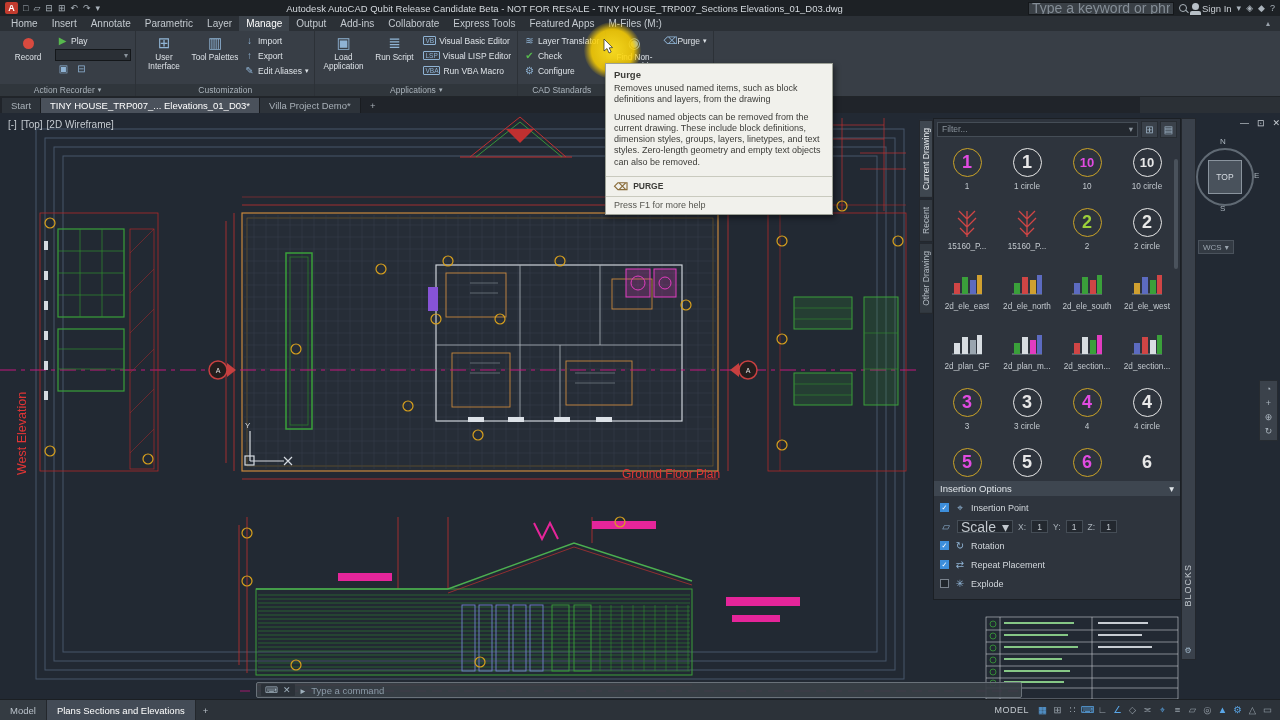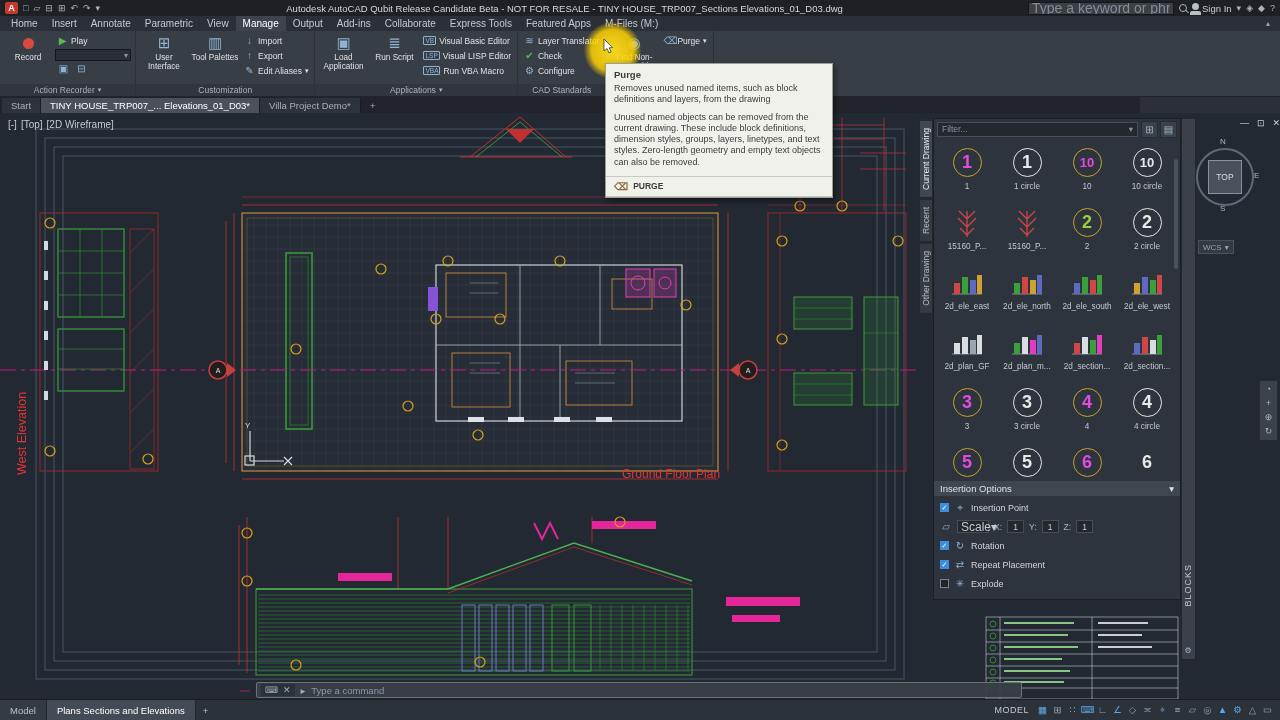--- a/index.html
+++ b/index.html
@@ -101,22 +101,22 @@
   .bthumb{height:36px;display:flex;align-items:center;justify-content:center;}
   .bnum{font-weight:bold;line-height:1;}
   .bring{width:27px;height:27px;border-radius:50%;display:flex;align-items:center;justify-content:center;border:1.5px solid transparent;}
   .blbl{font-size:8.2px;color:#c3c9cf;margin-top:2px;max-width:58px;overflow:hidden;white-space:nowrap;}
   .ins-body{padding:4px 6px 8px;display:flex;flex-direction:column;gap:4px;font-size:9px;color:#d2d7dc;}
   .irow{display:flex;align-items:center;gap:5px;height:15px;}
   .cbx{width:9px;height:9px;border:1px solid #7a828c;background:#21262c;display:flex;align-items:center;
        justify-content:center;font-size:7px;color:#fff;box-sizing:border-box;flex:none;}
   .cbx.on{background:#3d8edb;border-color:#3d8edb;}
   .iicon{width:12px;text-align:center;color:#8fb3d4;font-size:10px;flex:none;}
-  .iselect{width:32px;height:13px;background:#23282f;border:1px solid #454d56;display:flex;align-items:center;
-           justify-content:space-between;padding:0 3px;font-size:12px;color:#c3c9cf;box-sizing:border-box;}
+  .iselect{width:56px;height:13px;background:#23282f;border:1px solid #454d56;display:flex;align-items:center;
+           justify-content:space-between;padding:0 3px;font-size:14px;color:#c3c9cf;box-sizing:border-box;}
   .ifield{width:17px;height:13px;background:#23282f;border:1px solid #454d56;text-align:center;line-height:13px;
           font-size:8.5px;color:#c3c9cf;box-sizing:border-box;}
   .iflabel{font-size:8.5px;color:#aab3bb;}
   .vsb{position:absolute;right:2px;top:40px;width:4px;height:110px;background:#4a525c;border-radius:2px;}
   .pal-title{width:13px;height:540px;background:#3a414b;border:1px solid #23272d;position:relative;flex:none;}
   .vtext{position:absolute;left:1px;bottom:52px;writing-mode:vertical-rl;transform:rotate(180deg);
          font-size:9px;color:#c3c9cf;letter-spacing:1px;}
   .pal-gear{position:absolute;bottom:4px;left:2.5px;color:#9fb6c9;font-size:8px;}
 
   
@@ -185,21 +185,21 @@
       </span>
   </span>
 </div>
 
 <div id="ribbon-tabs" class="abs">
   <span id="rtabs" style="display:flex;">
       <span class="rtab">Home</span>
       <span class="rtab">Insert</span>
       <span class="rtab">Annotate</span>
       <span class="rtab">Parametric</span>
-      <span class="rtab">View</span>
+      <span class="rtab">Layer</span>
       <span class="rtab active">Manage</span>
       <span class="rtab">Output</span>
       <span class="rtab">Add-ins</span>
       <span class="rtab">Collaborate</span>
       <span class="rtab">Express Tools</span>
       <span class="rtab">Featured Apps</span>
       <span class="rtab">M-Files (M:)</span>
     </span>
   <span id="ribbon-collapse">▴</span>
 </div>
@@ -964,19 +964,20 @@
 </div>
 
 <div id="tooltip" class="abs">
   <div class="tt-title">Purge</div>
   <div class="tt-sum">Removes unused named items, such as block definitions and layers, from the drawing</div>
   <div class="tt-desc">Unused named objects can be removed from the current drawing. These include block definitions, dimension styles, groups, layers, linetypes, and text styles. Zero-length geometry and empty text objects can also be removed.</div>
   <div class="tt-cmd">
     <span class="tt-cmd-ico">⌫</span>
     <span>PURGE</span>
   </div>
+  <div class="tt-foot">Press F1 for more help</div>
 </div>
 
 <div id="highlight" class="abs">
   <svg id="cursor" width="12" height="16">
     <polygon points="1,0 1,12 4,9.5 6,14 8.2,13 6.2,8.8 9.5,8.6" fill="#fff" stroke="#222" stroke-width="0.7"></polygon>
   </svg>
 </div>
 
 </body></html>

